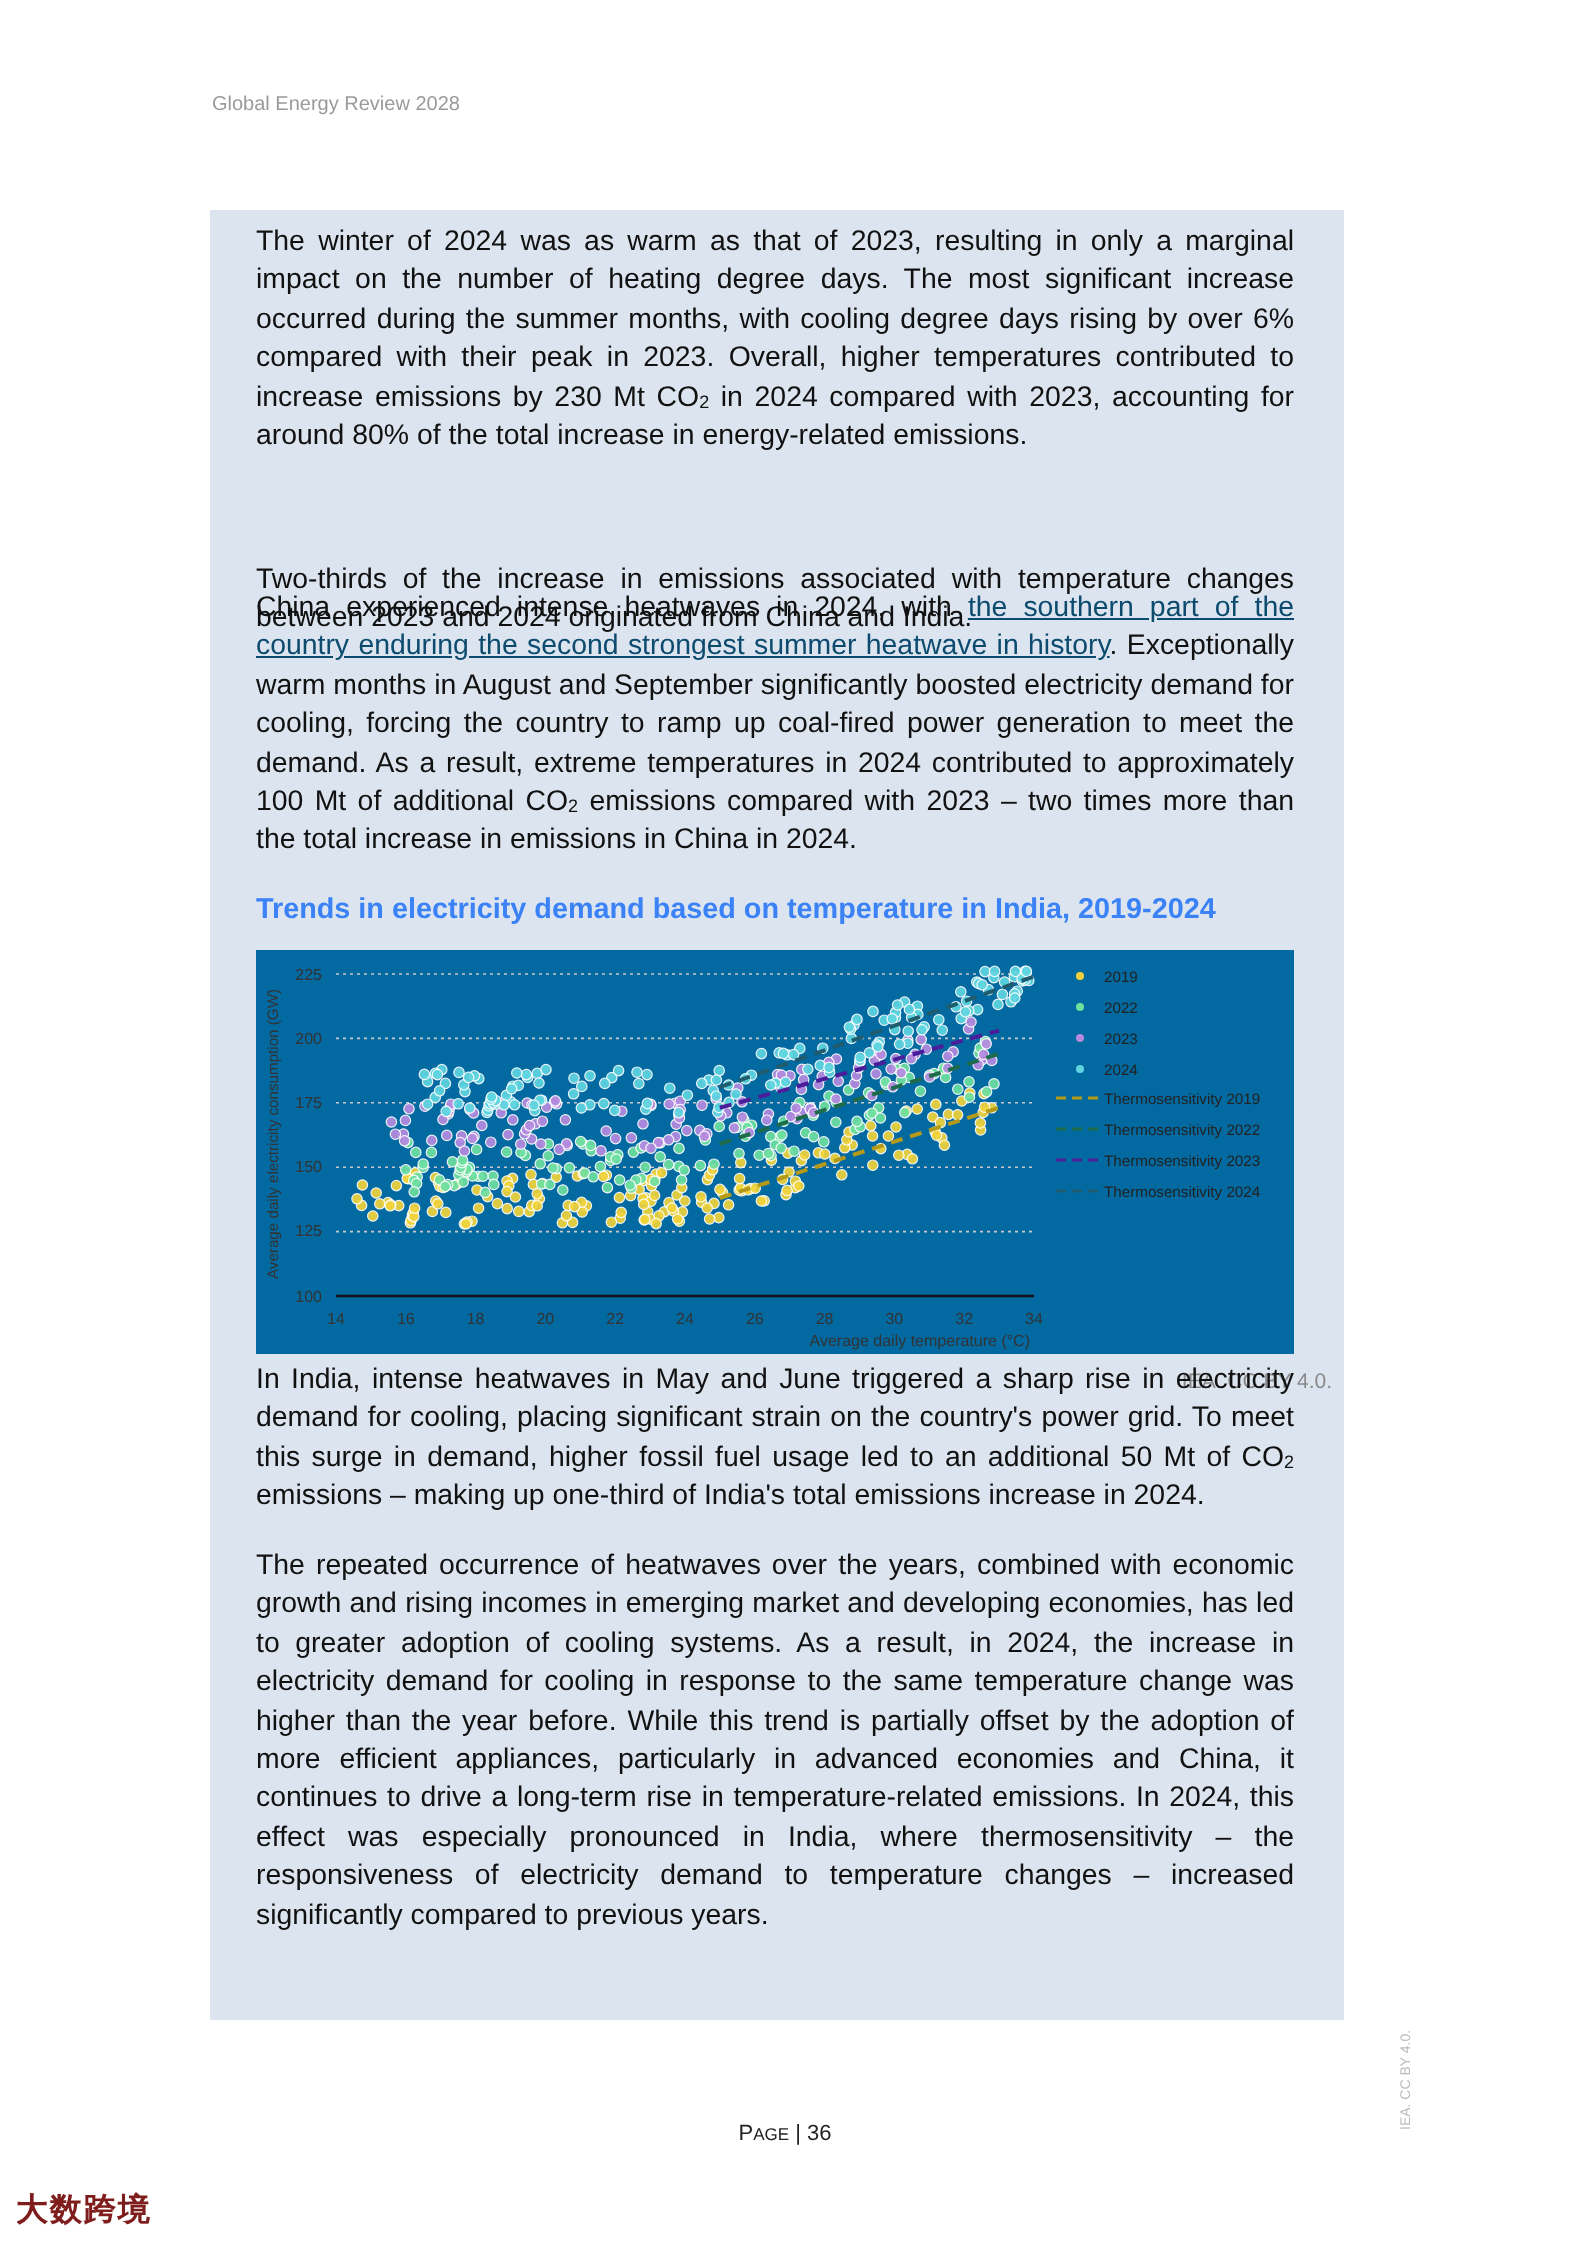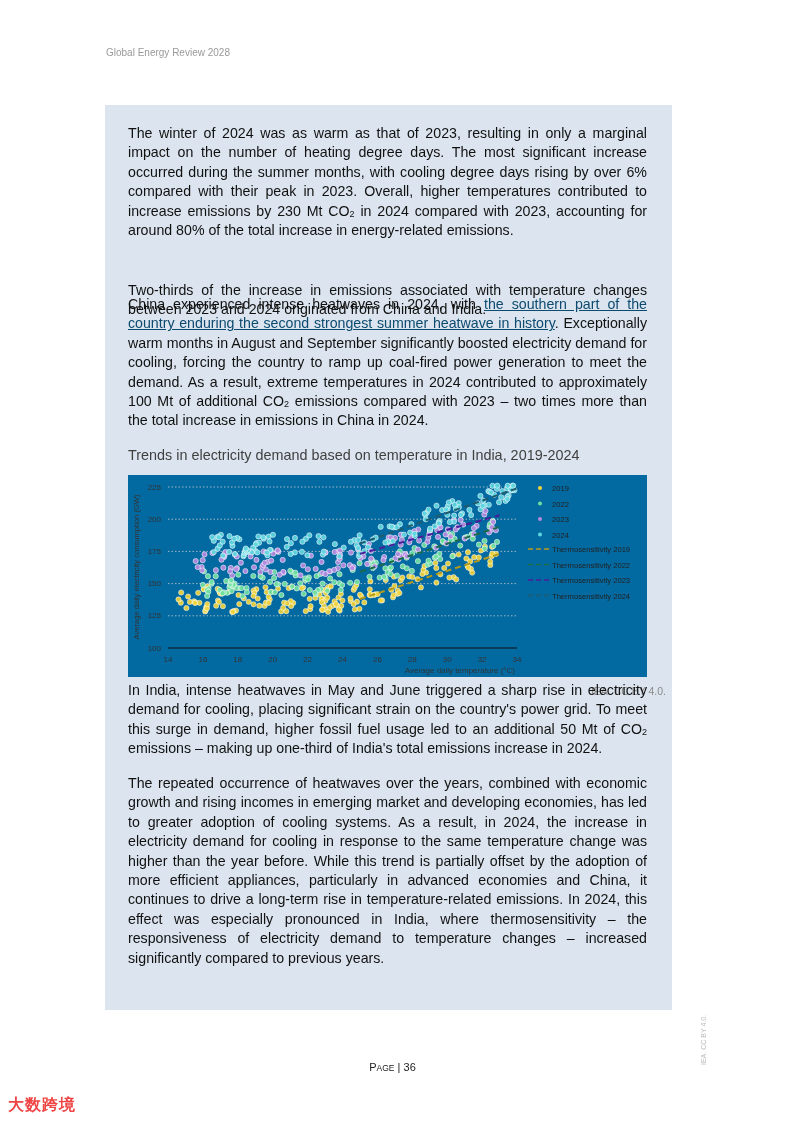--- a/index.html
+++ b/index.html
@@ -3,36 +3,36 @@
 <meta charset="utf-8">
 <style>
   html,body{margin:0;padding:0;background:#fff;}
   body{width:793px;height:1121px;position:relative;overflow:hidden;font-family:"Liberation Sans",sans-serif;color:#111;}
   .running-head{position:absolute;left:106px;top:47px;font-size:10px;color:#9a9a9a;}
   .panel{position:absolute;left:105px;top:105px;width:567px;height:905px;background:#dce5ef;}
   .body{position:absolute;left:128px;width:519px;font-size:14.2px;line-height:19.4px;text-align:justify;color:#111;}
   .body p{margin:0;}
   .body a{color:#0c4a6e;text-decoration:underline;}
   sub{font-size:9px;vertical-align:-1px;line-height:0;}
-  .fig-title{position:absolute;left:128px;top:447px;font-size:14.4px;font-weight:normal;color:#404040;}
+  .fig-title{position:absolute;left:128px;top:447px;font-size:14.4px;font-weight:bold;color:#3b82f6;}
   .chart{position:absolute;left:128px;top:475px;width:519px;height:202px;background:#0369a1;}
   .credit{position:absolute;left:560px;top:685px;width:106px;text-align:right;font-size:10.5px;color:#8a8a8a;}
   .page-num{position:absolute;left:0;width:785px;top:1061px;text-align:center;font-size:11px;color:#222;}
   .side-credit{position:absolute;left:700px;top:1065px;transform:rotate(-90deg);transform-origin:left top;font-size:7px;color:#bbb;white-space:nowrap;}
-  .watermark{position:absolute;left:8px;top:1095px;font-size:16px;color:#ef4444;font-weight:bold;letter-spacing:1px;}
+  .watermark{position:absolute;left:8px;top:1095px;font-size:16px;color:#7f1d1d;font-weight:bold;letter-spacing:1px;}
   svg text{font-family:"Liberation Sans",sans-serif;}
 </style>
 </head>
 <body>
 
 <div class="running-head">Global Energy Review 2028</div>
 
 <div class="panel"></div>
 
-<div class="body" style="top:124px;">
+<div class="body" style="top:112px;">
   <p><span>The winter of 2024 was as warm as that of 2023, resulting in only a marginal impact on the number of heating degree days. The most significant increase occurred during the summer months, with cooling degree days rising by over 6% compared with their peak in 2023. Overall, higher temperatures contributed to increase emissions by 230 Mt CO</span><sub>2</sub><span> in 2024 compared with 2023, accounting for around 80% of the total increase in energy-related emissions.</span></p>
 </div>
 
 <div class="body" style="top:248px;margin-top:33px;">
   <p>Two-thirds of the increase in emissions associated with temperature changes between 2023 and 2024 originated from China and India.</p>
 </div>
 
 <div class="body" style="top:295px;">
   <p><span>China experienced intense heatwaves in 2024, with </span><a>the southern part of the country enduring the second strongest summer heatwave in history</a><span>. Exceptionally warm months in August and September significantly boosted electricity demand for cooling, forcing the country to ramp up coal-fired power generation to meet the demand. As a result, extreme temperatures in 2024 contributed to approximately 100 Mt of additional CO</span><sub>2</sub><span> emissions compared with 2023 – two times more than the total increase in emissions in China in 2024.</span></p>
 </div>

